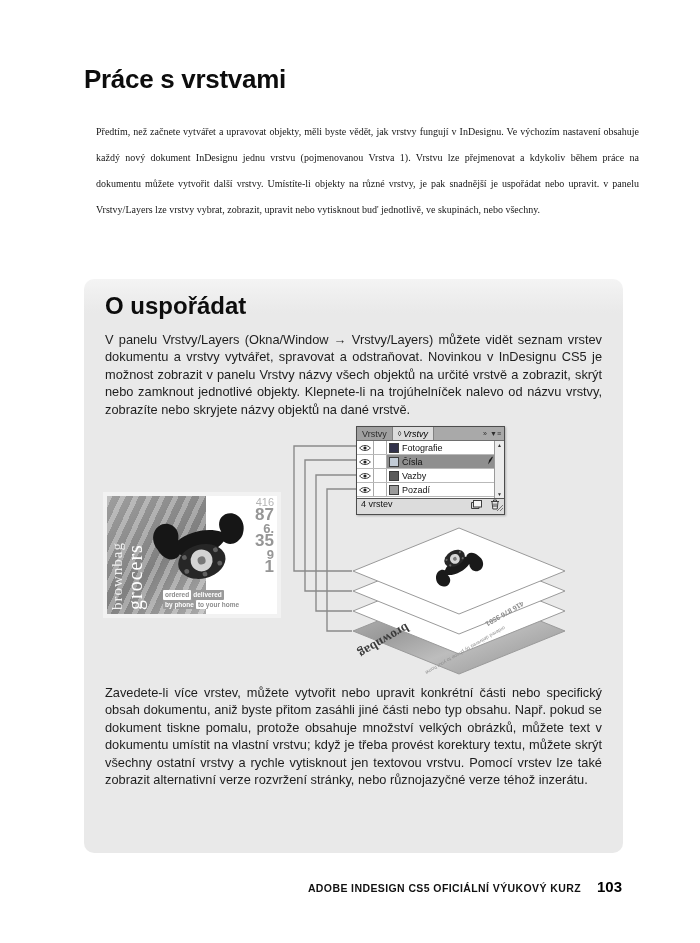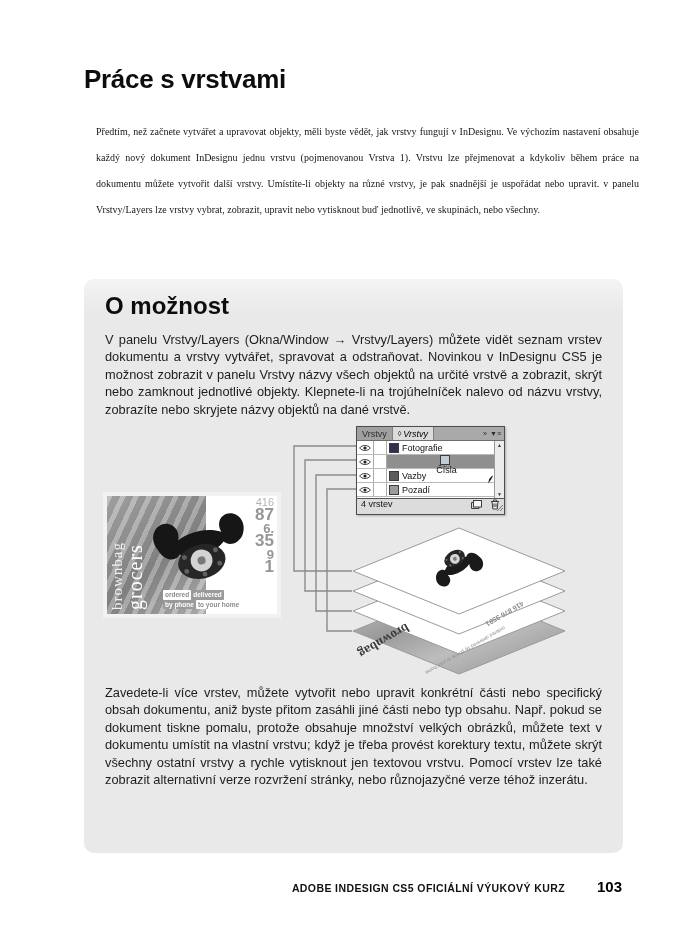--- a/index.html
+++ b/index.html
@@ -60,51 +60,51 @@
   .tab .marker{margin-right:2px;font-size:7px;}
   .tab-spacer{flex:1;}
   .panel-ctl{display:flex;align-items:center;gap:3px;padding:0 3px;color:#2e2e2e;}
   .panel-ctl .pc{font-size:7px;line-height:12px;}
   .rows-wrap{position:relative;background:#ffffff;border-bottom:1px solid #555;height:57px;}
   .layer-row{display:flex;align-items:center;height:13px;border-bottom:1px solid #b9b9b9;}
   .cell-eye{width:16px;height:100%;display:flex;align-items:center;justify-content:center;
             border-right:1px solid #aaa;}
   .cell-lock{width:12px;height:100%;border-right:1px solid #aaa;}
   .row-main{flex:1;display:flex;align-items:center;height:100%;padding-left:2px;}
-  .layer-row.selected .row-main{background:#8f8f8f;flex-direction:column;}
+  .layer-row.selected .row-main{background:#8f8f8f;}
   .swatch{width:8px;height:8px;border:1px solid #3c3c3c;margin-right:3px;flex:0 0 auto;}
   .layer-name{font-size:9px;line-height:10px;color:#101010;white-space:nowrap;}
   .pen{margin-left:auto;margin-right:10px;}
   .scrollcol{position:absolute;right:0;top:0;bottom:0;width:9px;background:#ececec;
              border-left:1px solid #9a9a9a;display:flex;flex-direction:column;
              justify-content:space-between;align-items:center;font-size:5px;color:#333;padding:1px 0;}
   .statusbar{position:relative;display:flex;align-items:flex-start;height:15px;background:#dcdcdc;
              padding:0 4px;gap:7px;}
   .status-label{font-size:9px;color:#111;}
   .status-spacer{flex:1;}
   .grip{position:absolute;right:0;bottom:0;}
 
   
   .footer{position:absolute;left:84px;top:878px;width:538px;display:flex;
-          justify-content:flex-end;align-items:baseline;gap:32px;}
+          justify-content:flex-end;align-items:baseline;gap:16px;}
   .footer-label{font-size:10.5px;font-weight:700;letter-spacing:.4px;color:#111;}
   .page-number{font-size:15px;font-weight:700;color:#000;}
 </style>
 </head>
 <body>
 
 <div class="page">
 
   <h1 class="page-title">Práce s vrstvami</h1>
 
   <p class="bodyp" id="p1">Předtím, než začnete vytvářet a upravovat objekty, měli byste vědět, jak vrstvy fungují v InDesignu. Ve výchozím nastavení obsahuje každý nový dokument InDesignu jednu vrstvu (pojmenovanou Vrstva 1). Vrstvu lze přejmenovat a kdykoliv během práce na dokumentu můžete vytvořit další vrstvy. Umístíte-li objekty na různé vrstvy, je pak snadnější je uspořádat nebo upravit. v panelu Vrstvy/Layers lze vrstvy vybrat, zobrazit, upravit nebo vytisknout buď jednotlivě, ve skupinách, nebo všechny.</p>
 
   <div class="infobox">
     <div class="infobox-inner">
-      <h2 class="box-heading">O možnost</h2>
+      <h2 class="box-heading">O uspořádat</h2>
       <p class="boxp">V panelu Vrstvy/Layers (Okna/Window → Vrstvy/Layers) můžete vidět seznam vrstev dokumentu a vrstvy vytvářet, spravovat a odstraňovat. Novinkou v InDesignu CS5 je možnost zobrazit v panelu Vrstvy názvy všech objektů na určité vrstvě a zobrazit, skrýt nebo zamknout jednotlivé objekty. Klepnete-li na trojúhelníček nalevo od názvu vrstvy, zobrazíte nebo skryjete názvy objektů na dané vrstvě.</p>
 
       <div class="figure">
 
         <svg class="diagram-svg" width="539" height="252" viewBox="0 0 539 252">
 
           <g stroke="#8a8a8a" stroke-width="1.4" fill="none">
             <polyline points="272,20 210,20 210,145 268,145"></polyline>
             <polyline points="272,34 221,34 221,165 268,165"></polyline>
             <polyline points="272,49 232,49 232,185 268,185"></polyline>

